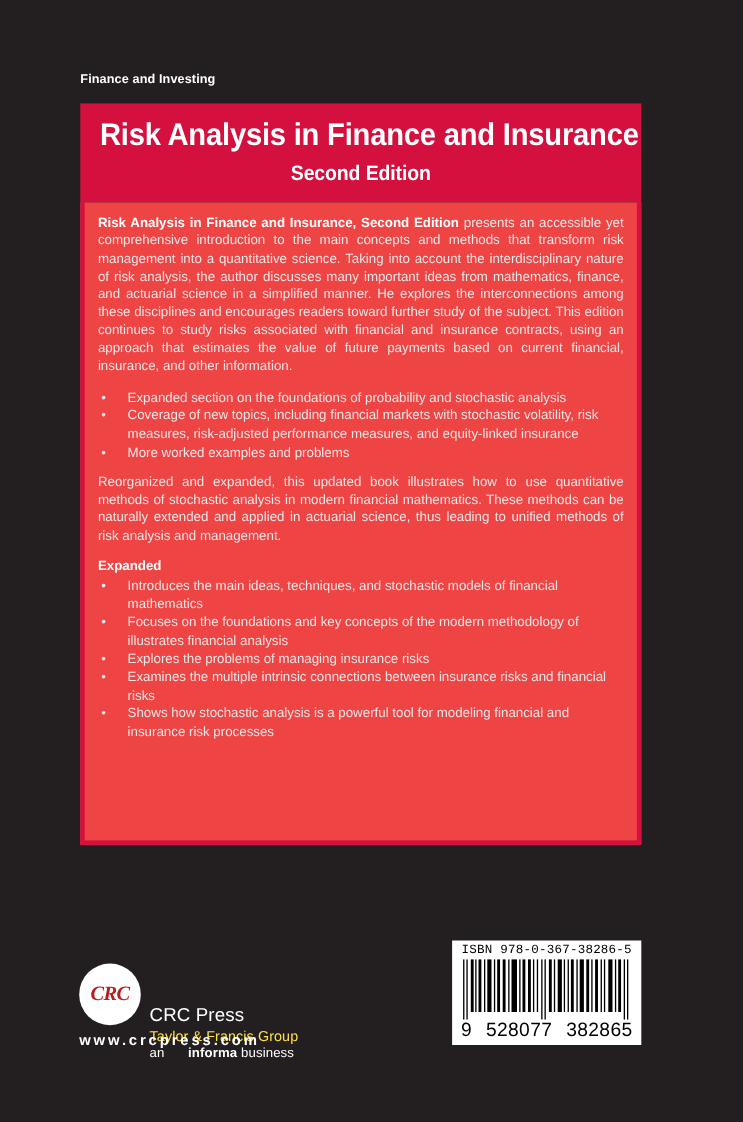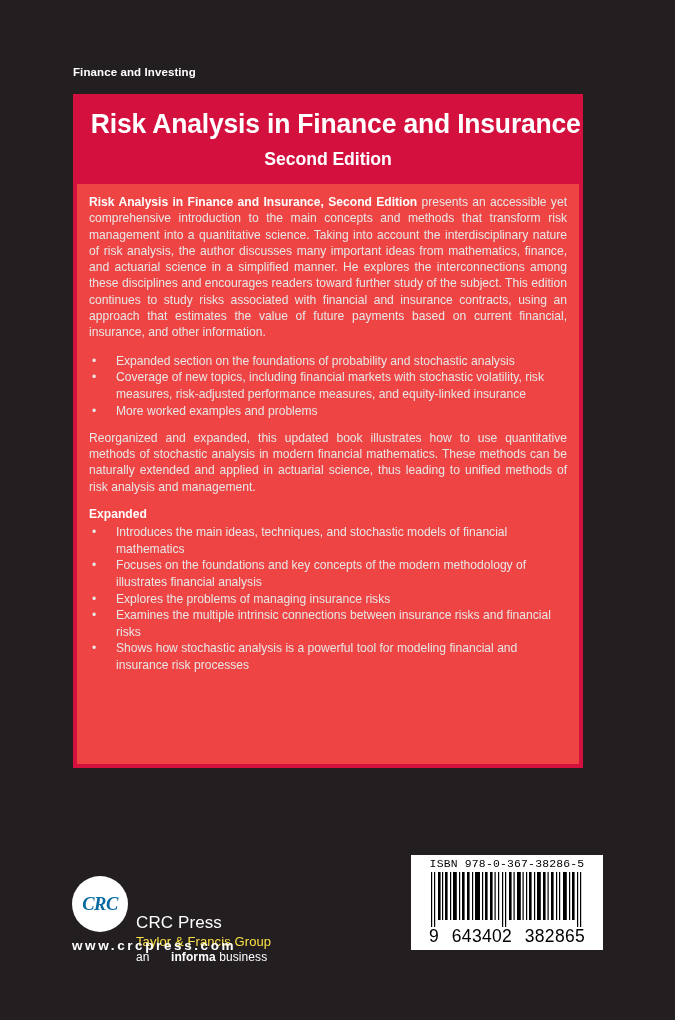--- a/index.html
+++ b/index.html
@@ -153,21 +153,21 @@
     background: #ffffff;
   }
   .crc-circle .crc-word {
     position: absolute;
     left: 0;
     top: 0;
     width: 56px;
     height: 56px;
     line-height: 56px;
     text-align: center;
-    color: #0369a1;
+    color: #b91c1c;
     font-family: "Liberation Serif", serif;
     font-style: italic;
     font-weight: bold;
     font-size: 18.5px;
     letter-spacing: -0.5px;
   }
   .crc-text {
     position: absolute;
     left: 66px;
     top: 2px;
@@ -202,21 +202,21 @@
     color: #ffffff;
     letter-spacing: 2.6px;
     white-space: nowrap;
   }
 
   
   .barcode-box {
     position: absolute;
     left: 411px;
     top: 855px;
-    width: 192px;
+    width: 172px;
     height: 95px;
     background: #ffffff;
     box-sizing: border-box;
     padding: 3px 8px 2px 8px;
   }
   .isbn-line {
     text-align: center;
     font-family: "Liberation Mono", "DejaVu Sans Mono", monospace;
     font-size: 11.4px;
     line-height: 13px;
@@ -362,18 +362,18 @@
           <rect x="134" y="0" width="3.8" height="48"></rect>
           <rect x="140" y="0" width="1.2" height="48"></rect>
           <rect x="143" y="0" width="2.6" height="48"></rect>
           <rect x="148" y="0" width="1.2" height="55"></rect>
           <rect x="151" y="0" width="1.2" height="55"></rect>
         </g>
       </svg>
     </div>
     <div class="ean-digits">
       <span>9</span>
-      <span>643402</span>
+      <span>528077</span>
       <span>382865</span>
     </div>
   </div>
 
 </div>
 
 </body></html>

